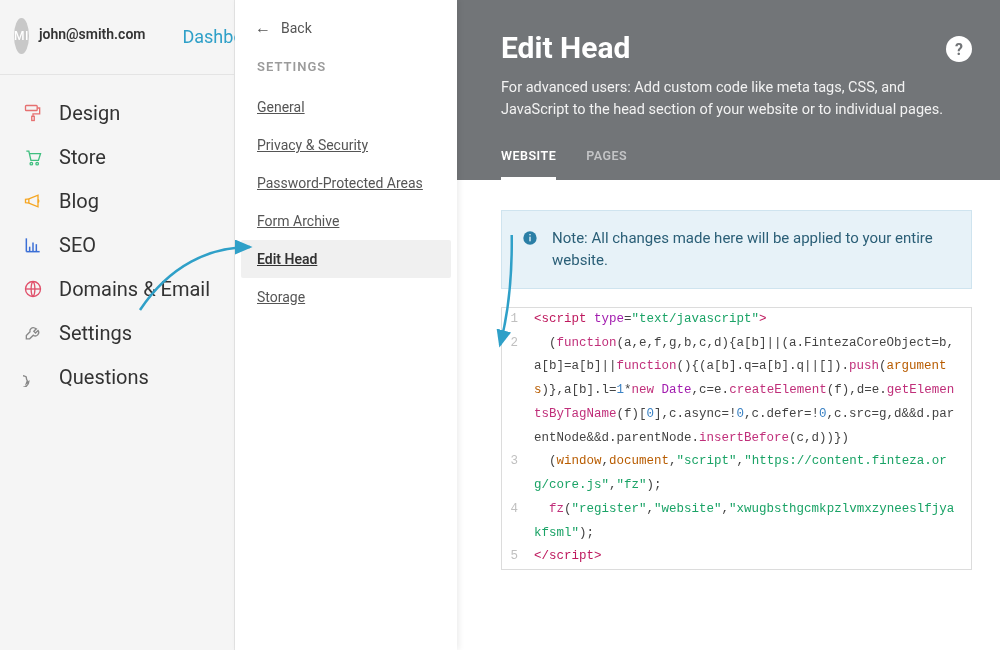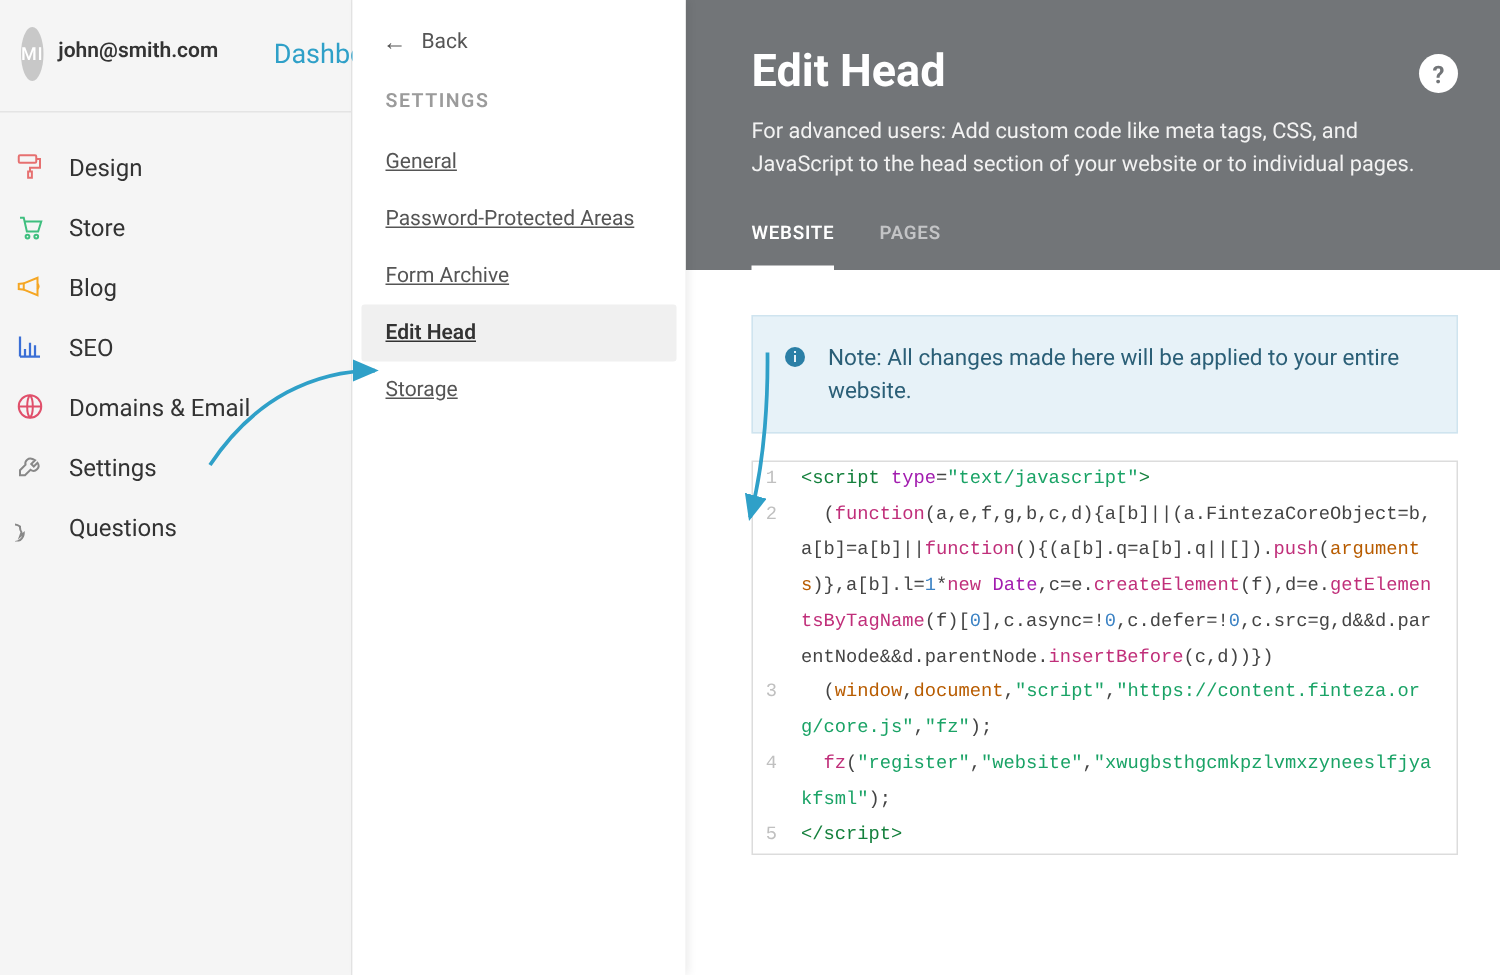--- a/index.html
+++ b/index.html
@@ -8,21 +8,21 @@
 
 
 .sidebar-left { width: 235px; background: #f5f5f5; border-right: 1px solid #e4e4e4; display: flex; flex-direction: column; }
 .user-block { display: flex; align-items: center; padding: 18px 16px 20px 14px; }
 .avatar { width: 36px; height: 36px; border-radius: 50%; background: #c8c8c8; color: #fff; display: flex; align-items: center; justify-content: center; font-size: 12px; font-weight: 500; letter-spacing: 0.5px; margin-right: 10px; }
 .user-info { display: flex; }
 .user-email { font-weight: 600; font-size: 14px; color: #333; }
 .user-dash { font-size: 18px; color: #2fa0c8; margin-left: 37px; }
 .divider { height: 1px; background: #e4e4e4; margin: 0 0 8px 0; }
 .nav { padding-top: 8px; }
-.nav-item { display: flex; align-items: center; padding: 10px 8px; cursor: pointer; font-size: 16px; color: #333; }
+.nav-item { display: flex; align-items: center; padding: 10px 21px; cursor: pointer; font-size: 20px; color: #333; }
 .nav-item .icon-slot { width: 24px; height: 20px; margin-right: 14px; display: flex; align-items: center; justify-content: center; }
 
 
 .settings-panel { width: 222px; background: #fff; box-shadow: 2px 0 6px rgba(0,0,0,0.08); display: flex; flex-direction: column; z-index: 2; }
 .back-row { display: flex; align-items: center; padding: 18px 20px 10px 20px; color: #555; font-size: 14px; cursor: pointer; }
 .back-arrow { font-size: 16px; margin-right: 10px; }
 .settings-header { padding: 12px 22px 14px; font-size: 13px; font-weight: 600; letter-spacing: 1px; color: #9b9b9b; }
 .settings-item { padding: 11px 22px; font-size: 14px; color: #555; cursor: pointer; text-decoration: underline; }
 .settings-item.active { background: #f0f0f0; color: #333; font-weight: 600; border-radius: 2px; margin: 0 6px; padding-left: 16px; }
 
@@ -39,21 +39,21 @@
 .main-body { padding: 30px 28px 20px 44px; overflow: auto; flex: 1; }
 .note-box { background: #e7f2f8; border: 1px solid #cfe4ef; padding: 16px 20px; display: flex; align-items: flex-start; gap: 14px; color: #2b5f77; font-size: 15px; line-height: 1.5; }
 .note-icon { width: 16px; height: 16px; margin-top: 3px; flex-shrink: 0; }
 .note-text { }
 
 .code-box { margin-top: 18px; border: 1px solid #dcdcdc; font-family: "SFMono-Regular", Consolas, "Liberation Mono", Menlo, monospace; font-size: 12.5px; line-height: 1.9; }
 .code-line { display: flex; }
 .ln { width: 22px; text-align: right; color: #c0c0c0; padding-right: 6px; user-select: none; flex-shrink: 0; }
 .code { white-space: pre-wrap; word-break: break-all; color: #444; padding-left: 10px; padding-right: 12px; flex: 1; }
 .code .kw { color: #a21caf; }        
-.code .tg { color: #15803d; }        
+.code .tg { color: #be185d; }        
 .code .st { color: #1aa366; }        
 .code .fn { color: #c02f7a; }        
 .code .pr { color: #b85c00; }        
 .code .nm { color: #3b82c4; }
 
 
 .arrow-svg { position: absolute; top: 235px; left: 130px; width: 400px; height: 200px; pointer-events: none; z-index: 10; }
 </style>
 </head>
 <body>
@@ -142,20 +142,21 @@
     </div>
   </div>
 
   <div class="settings-panel">
     <div class="back-row">
       <span class="back-arrow">←</span>
       <span>Back</span>
     </div>
     <div class="settings-header">SETTINGS</div>
     <div class="settings-item">General</div>
+    <div class="settings-item">Privacy &amp; Security</div>
     <div class="settings-item">Password-Protected Areas</div>
     <div class="settings-item">Form Archive</div>
     <div class="settings-item active">Edit Head</div>
     <div class="settings-item">Storage</div>
   </div>
 
   <div class="main">
     <div class="main-header">
       <div class="help-btn">?</div>
       <div class="page-title">Edit Head</div>

